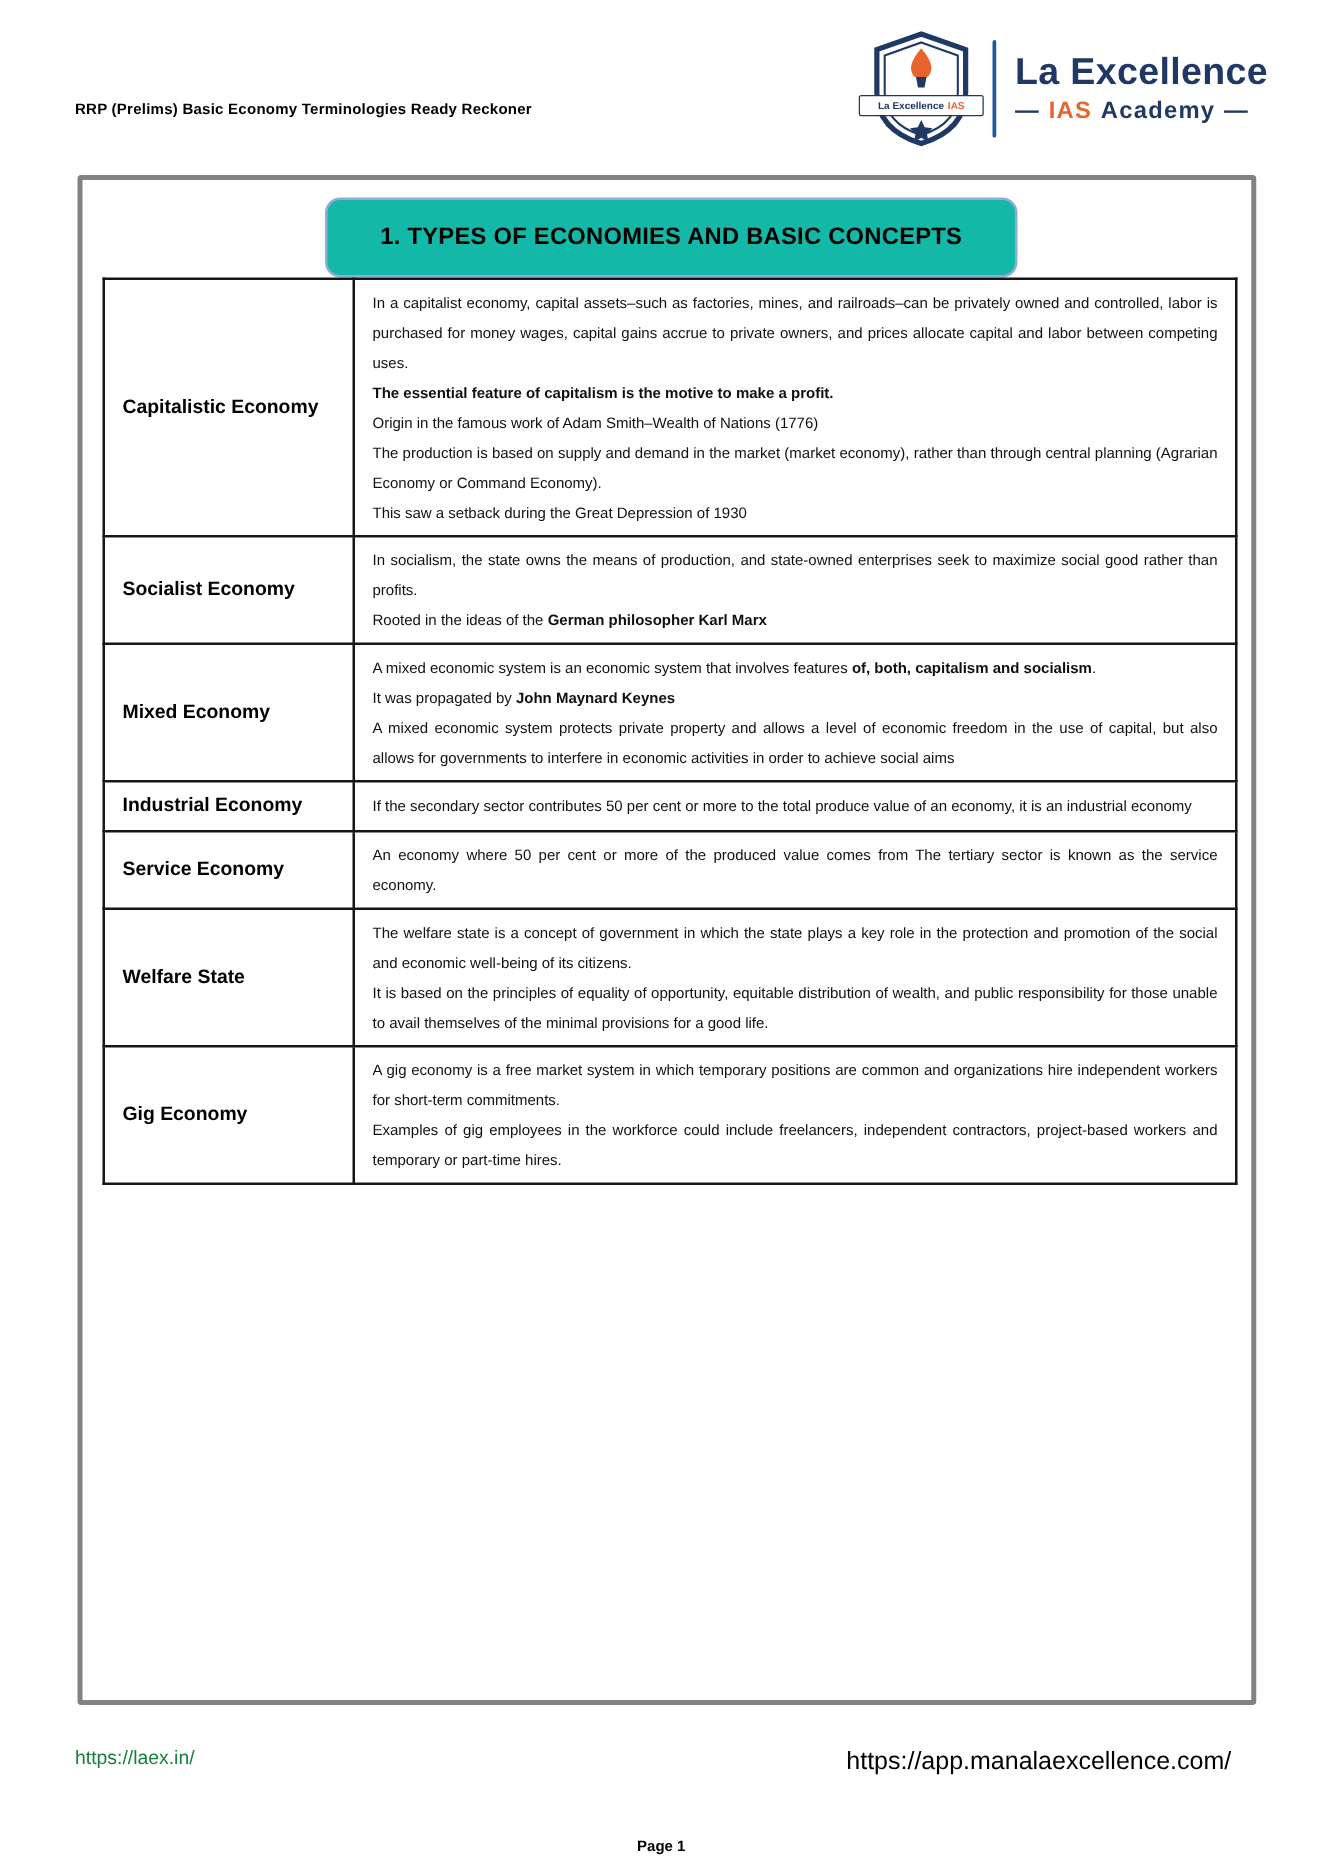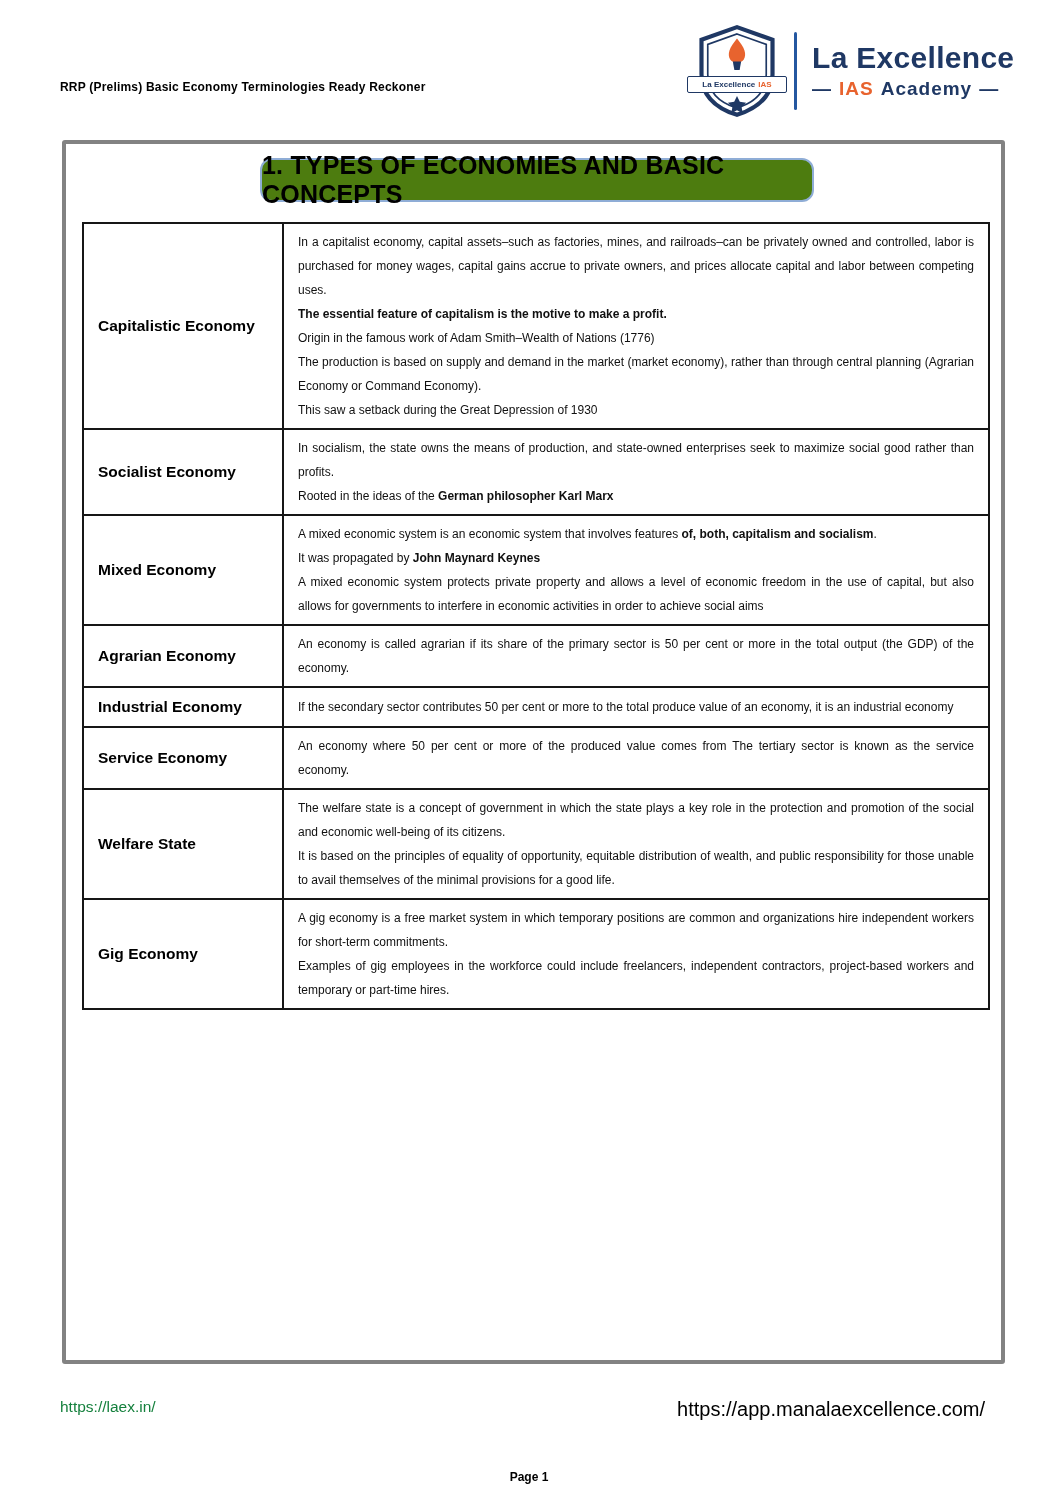--- a/index.html
+++ b/index.html
@@ -33,24 +33,24 @@
   .brand-dash { color:#1f3864; font-weight:bold; }
   .brand-ias { color:#e8632e; font-weight:bold; }
   .brand-academy { color:#1f3864; font-weight:600; }
 
   
   .frame {
     position:absolute; left:62px; top:140px; width:943px; height:1224px;
     border:4px solid #828282; border-radius:3px; box-sizing:border-box; background:#fff;
   }
   .section-pill {
-    position:absolute; left:194px; top:14px; width:554px; height:44px;
-    background:#4d7c0f; border:2px solid #8fadd6; border-radius:12px;
+    position:absolute; left:194px; top:14px; width:554px; height:64px;
+    background:#14b8a6; border:2px solid #8fadd6; border-radius:12px;
     display:flex; align-items:center; justify-content:center;
-    font-size:25px; font-weight:bold; color:#000; letter-spacing:0.2px;
+    font-size:19px; font-weight:bold; color:#000; letter-spacing:0.2px;
     box-sizing:border-box;
   }
 
   
   .econ-table {
     position:absolute; left:16px; top:78px; width:908px;
     border-collapse:collapse; table-layout:fixed;
   }
   .econ-table td { border:2px solid #161616; vertical-align:middle; box-sizing:border-box; }
   .term-cell {
@@ -126,26 +126,20 @@
           </tr>
           <tr>
             <td class="term-cell">Mixed Economy</td>
             <td class="def-cell">
               <p><span>A mixed economic system is an economic system that involves features </span><span class="b">of, both, capitalism and socialism</span><span>.</span></p>
               <p><span>It was propagated by </span><span class="b">John Maynard Keynes</span></p>
               <p><span>A mixed economic system protects private property and allows a level of economic freedom in the use of capital, but also allows for governments to interfere in economic activities in order to achieve social aims</span></p>
             </td>
           </tr>
           <tr>
-            <td class="term-cell">Agrarian Economy</td>
-            <td class="def-cell">
-              <p><span>An economy is called agrarian if its share of the primary sector is 50 per cent or more in the total output (the GDP) of the economy.</span></p>
-            </td>
-          </tr>
-          <tr>
             <td class="term-cell">Industrial Economy</td>
             <td class="def-cell">
               <p><span>If the secondary sector contributes 50 per cent or more to the total produce value of an economy, it is an industrial economy</span></p>
             </td>
           </tr>
           <tr>
             <td class="term-cell">Service Economy</td>
             <td class="def-cell">
               <p><span>An economy where 50 per cent or more of the produced value comes from The tertiary sector is known as the service economy.</span></p>
             </td>

